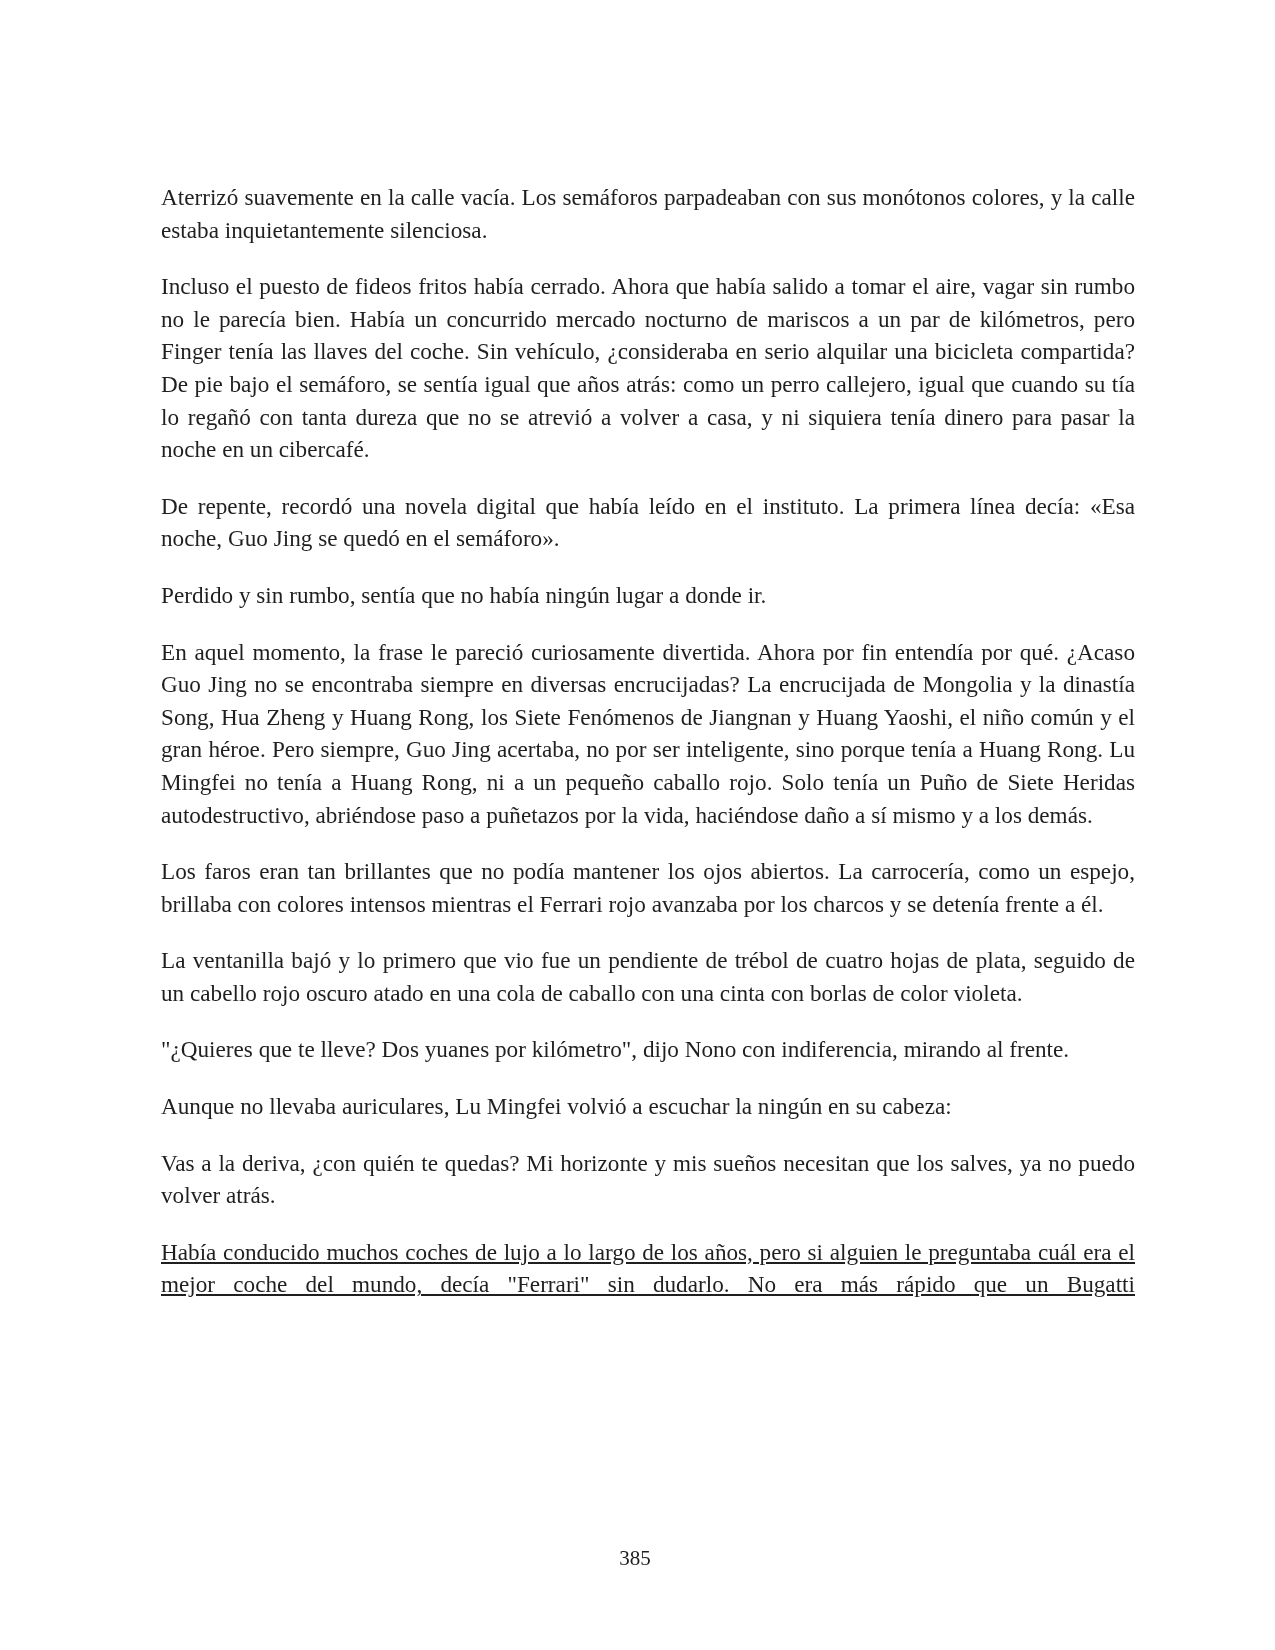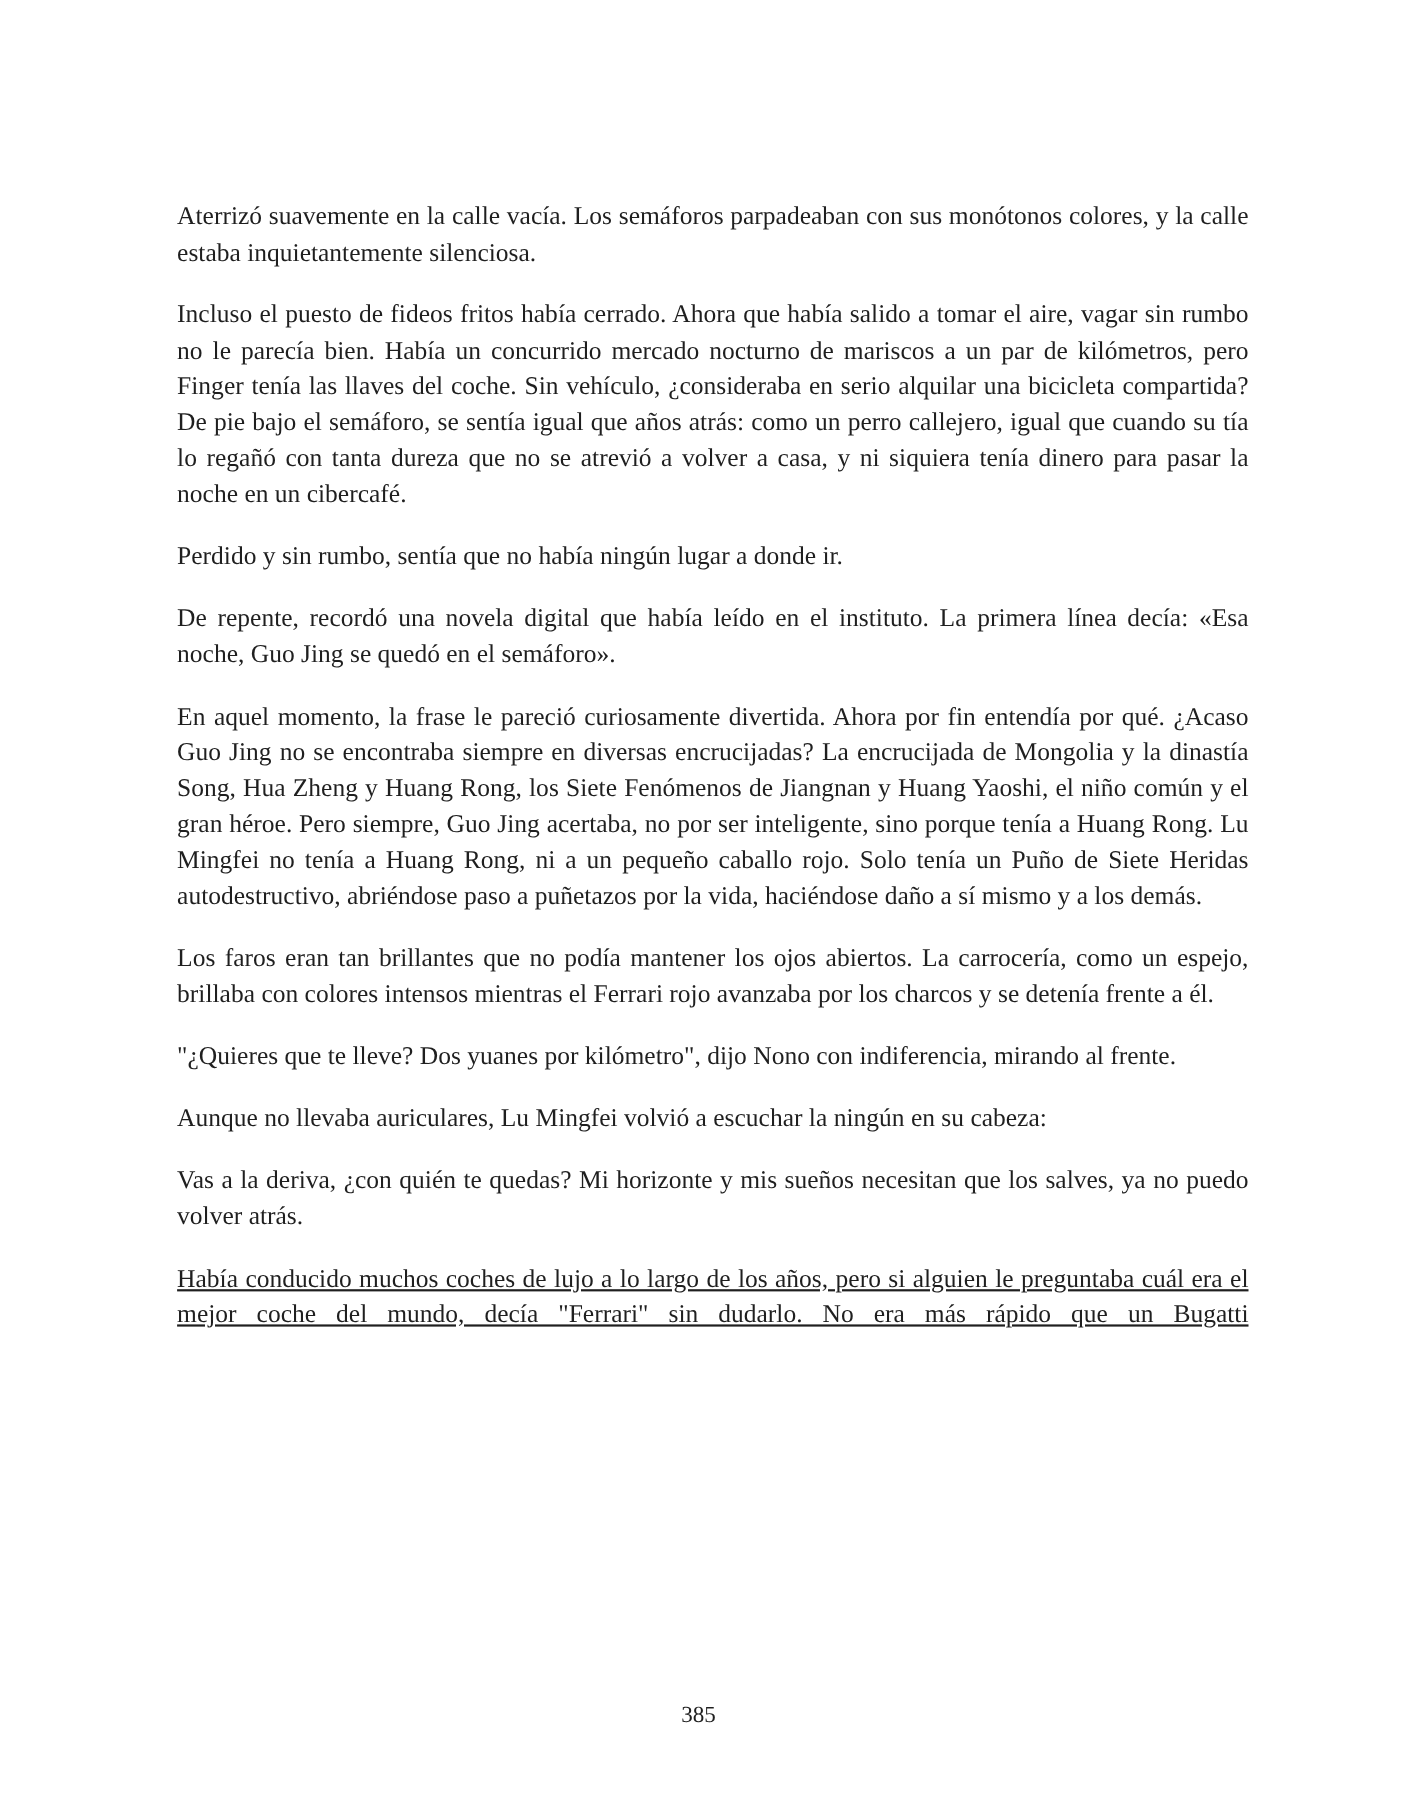--- a/index.html
+++ b/index.html
@@ -39,23 +39,24 @@
     line-height: 28px;
     color: #1f1f1f;
   }
 </style>
 </head>
 <body>
 
 <div class="page-body">
   <p class="para">Aterrizó suavemente en la calle vacía. Los semáforos parpadeaban con sus monótonos colores, y la calle estaba inquietantemente silenciosa.</p>
   <p class="para">Incluso el puesto de fideos fritos había cerrado. Ahora que había salido a tomar el aire, vagar sin rumbo no le parecía bien. Había un concurrido mercado nocturno de mariscos a un par de kilómetros, pero Finger tenía las llaves del coche. Sin vehículo, ¿consideraba en serio alquilar una bicicleta compartida? De pie bajo el semáforo, se sentía igual que años atrás: como un perro callejero, igual que cuando su tía lo regañó con tanta dureza que no se atrevió a volver a casa, y ni siquiera tenía dinero para pasar la noche en un cibercafé.</p>
+  <p class="para">De repente, recordó una novela digital que había leído en el instituto. La primera línea decía: «Esa noche, Guo Jing se quedó en el semáforo».</p>
   <p class="para">Perdido y sin rumbo, sentía que no había ningún lugar a donde ir.</p>
-  <p class="para">De repente, recordó una novela digital que había leído en el instituto. La primera línea decía: «Esa noche, Guo Jing se quedó en el semáforo».</p>
   <p class="para">En aquel momento, la frase le pareció curiosamente divertida. Ahora por fin entendía por qué. ¿Acaso Guo Jing no se encontraba siempre en diversas encrucijadas? La encrucijada de Mongolia y la dinastía Song, Hua Zheng y Huang Rong, los Siete Fenómenos de Jiangnan y Huang Yaoshi, el niño común y el gran héroe. Pero siempre, Guo Jing acertaba, no por ser inteligente, sino porque tenía a Huang Rong. Lu Mingfei no tenía a Huang Rong, ni a un pequeño caballo rojo. Solo tenía un Puño de Siete Heridas autodestructivo, abriéndose paso a puñetazos por la vida, haciéndose daño a sí mismo y a los demás.</p>
   <p class="para">Los faros eran tan brillantes que no podía mantener los ojos abiertos. La carrocería, como un espejo, brillaba con colores intensos mientras el Ferrari rojo avanzaba por los charcos y se detenía frente a él.</p>
+  <p class="para">La ventanilla bajó y lo primero que vio fue un pendiente de trébol de cuatro hojas de plata, seguido de un cabello rojo oscuro atado en una cola de caballo con una cinta con borlas de color violeta.</p>
   <p class="para">"¿Quieres que te lleve? Dos yuanes por kilómetro", dijo Nono con indiferencia, mirando al frente.</p>
   <p class="para">Aunque no llevaba auriculares, Lu Mingfei volvió a escuchar la ningún en su cabeza:</p>
   <p class="para">Vas a la deriva, ¿con quién te quedas? Mi horizonte y mis sueños necesitan que los salves, ya no puedo volver atrás.</p>
   <p class="para" style="text-align-last: justify; text-decoration: underline;">Había conducido muchos coches de lujo a lo largo de los años, pero si alguien le preguntaba cuál era el mejor coche del mundo, decía "Ferrari" sin dudarlo. No era más rápido que un Bugatti</p>
 </div>
 
 <div class="page-number">385</div>
 
 </body></html>

